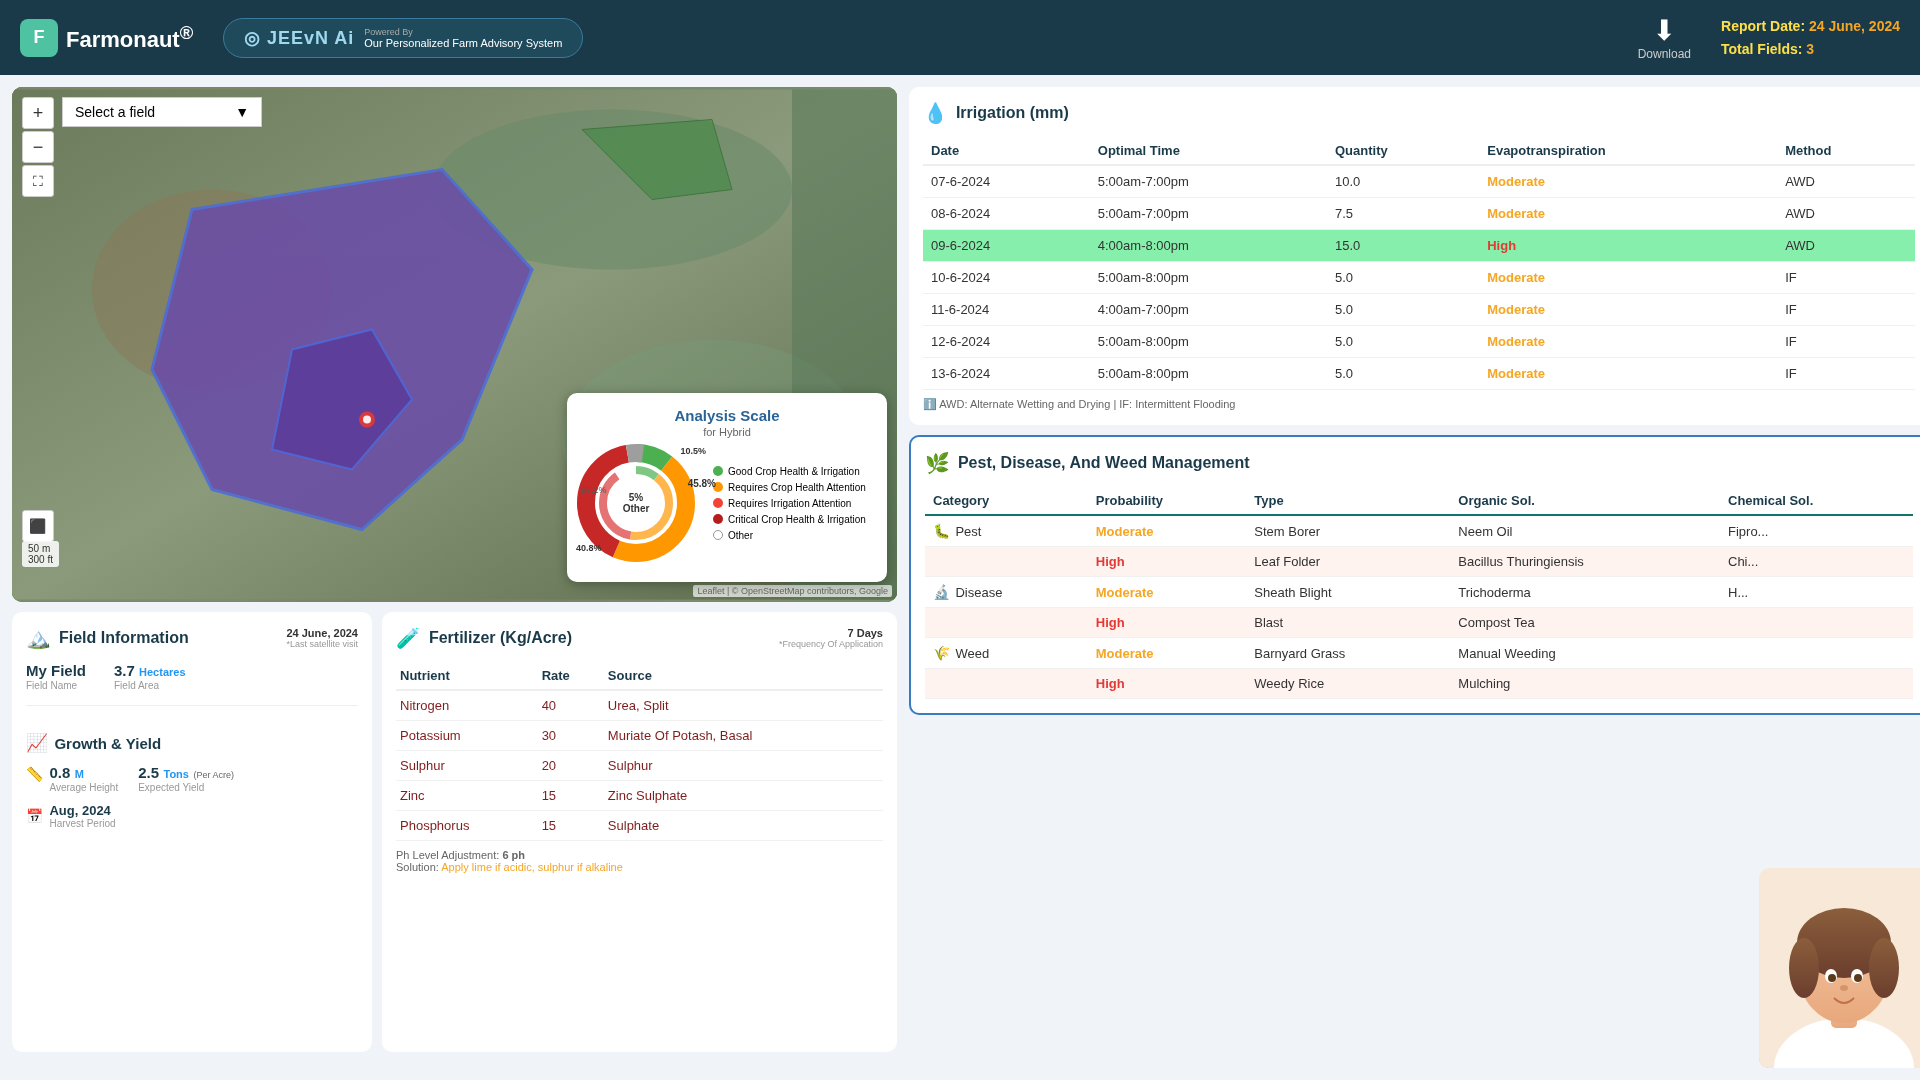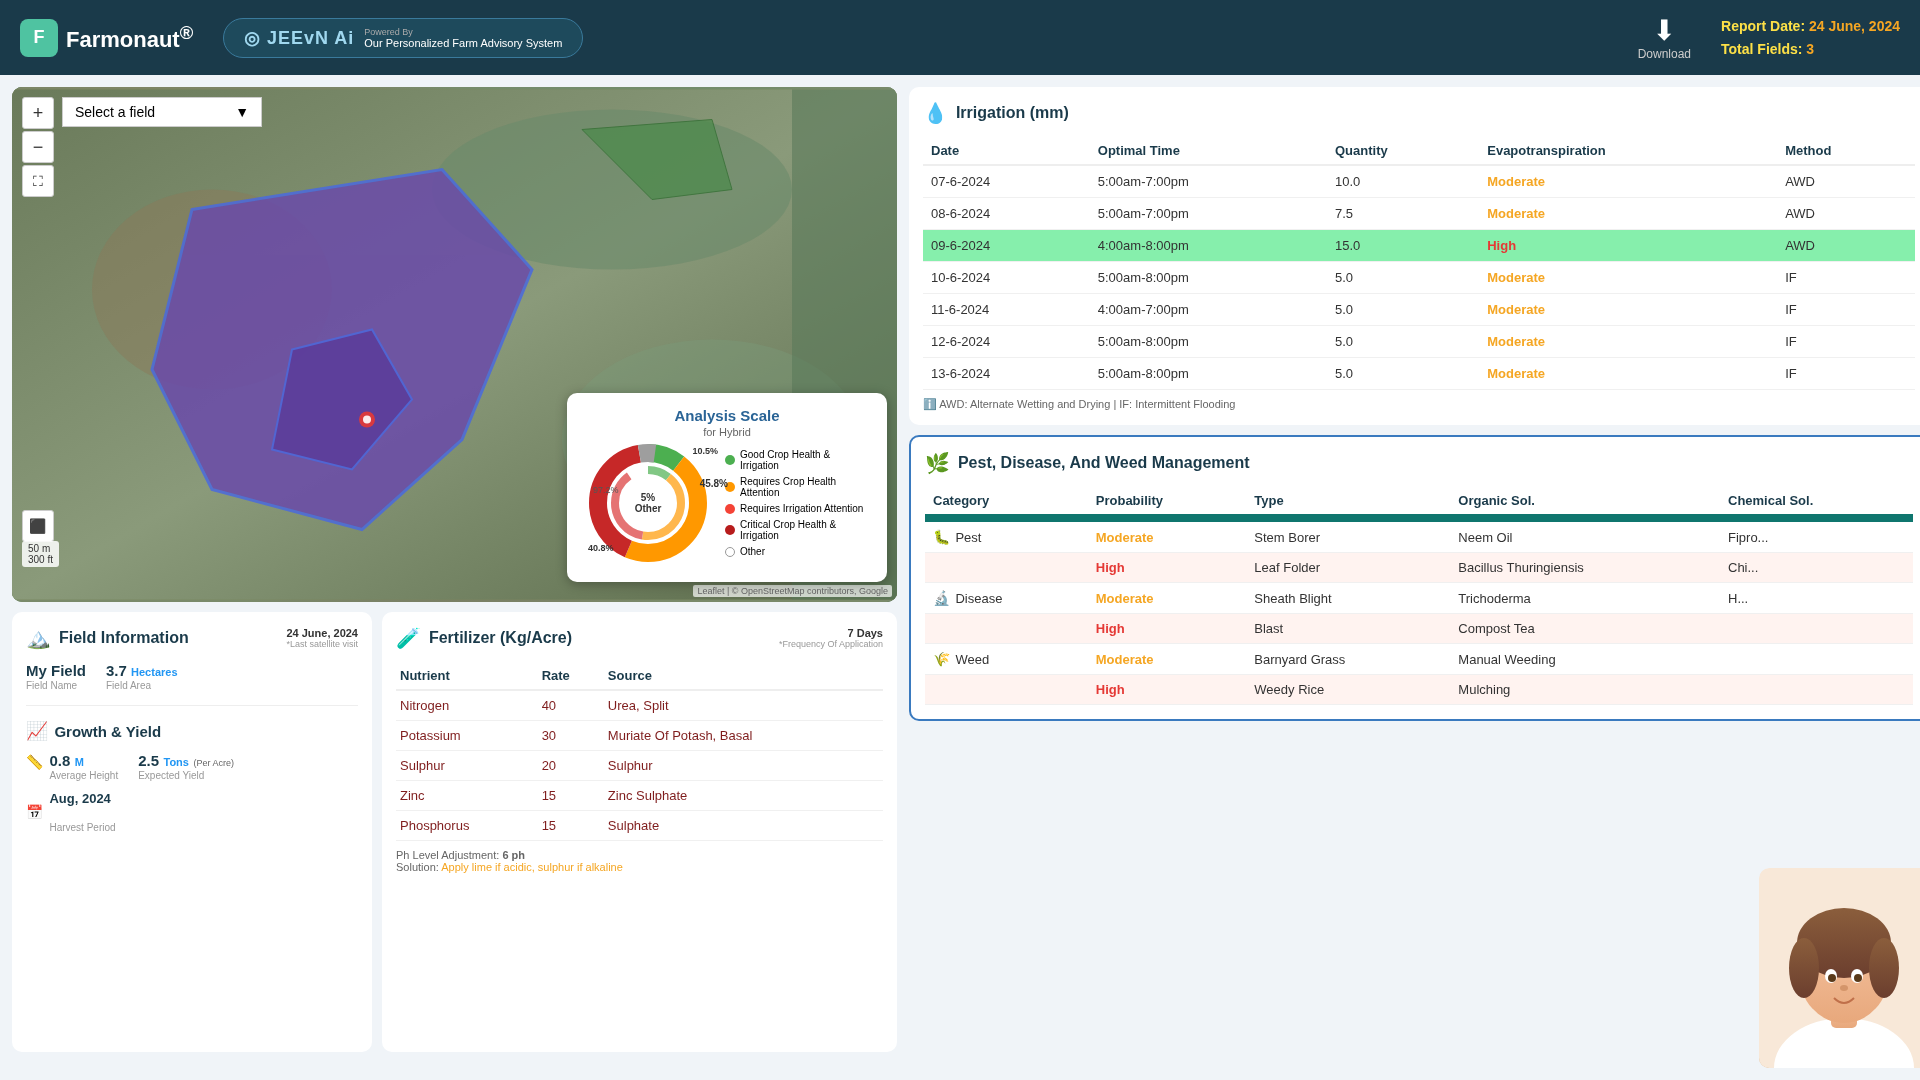--- a/index.html
+++ b/index.html
@@ -174,21 +174,21 @@
       justify-content: space-between;
       cursor: pointer;
     }
     
     #analysis-popup {
       position: absolute;
       bottom: 20px;
       right: 10px;
       background: white;
       border-radius: 10px;
-      padding: 14px 16px;
+      padding: 14px 4px;
       width: 320px;
       box-shadow: 0 2px 12px rgba(0,0,0,0.3);
     }
     #analysis-popup h3 {
       text-align: center;
       color: #2a6496;
       font-size: 15px;
       margin-bottom: 2px;
     }
     #analysis-popup p {
@@ -265,22 +265,22 @@
     }
     .panel-date {
       font-size: 11px;
       color: #666;
       text-align: right;
     }
     .panel-date span { font-weight: bold; color: #333; }
     .panel-date small { display: block; font-size: 9px; color: #999; }
     #field-main-info {
       display: flex;
-      gap: 20px;
-      margin-bottom: 14px;
+      gap: 28px;
+      margin-bottom: 26px;
       padding-bottom: 14px;
       border-bottom: 1px solid #eee;
     }
     .field-info-item label { font-size: 10px; color: #999; display: block; }
     .field-info-item .value { font-size: 15px; font-weight: bold; color: #1a3a4a; }
     .field-info-item .unit { font-size: 11px; color: #666; }
 
     #growth-yield-section {
       margin-top: 10px;
     }
@@ -307,21 +307,21 @@
     .metric-unit { font-size: 11px; color: #2196f3; font-weight: bold; }
     .metric-label { font-size: 10px; color: #999; }
     .metric-extra { font-size: 9px; color: #666; }
     #harvest-period {
       display: flex;
       align-items: center;
       gap: 6px;
     }
     #harvest-period .icon { font-size: 14px; color: #555; }
     #harvest-period .val { font-size: 13px; font-weight: bold; color: #1a3a4a; }
-    #harvest-period .label { font-size: 10px; color: #999; margin-top: 16px; }
+    #harvest-period .label { font-size: 10px; color: #999; }
 
     
     #fertilizer-panel {
       background: white;
       border-radius: 10px;
       padding: 14px;
       flex: 1;
     }
     #fertilizer-table {
       width: 100%;
@@ -407,21 +407,21 @@
       width: 100%;
       border-collapse: collapse;
       font-size: 13px;
       margin-top: 8px;
     }
     #pest-table th {
       text-align: left;
       padding: 6px 8px;
       color: #1a3a4a;
       font-weight: bold;
-      border-bottom: 8px solid #0f766e;
+      border-bottom: 2px solid #0f766e;
     }
     #pest-table td {
       padding: 7px 8px;
       border-bottom: 1px solid #f0f0f0;
       color: #333;
     }
     #pest-table tr.high-row td { background: #fff3f0; }
     .prob-moderate { color: #f5a623; font-weight: bold; }
     .prob-high { color: #e53935; font-weight: bold; }
     .category-cell {

